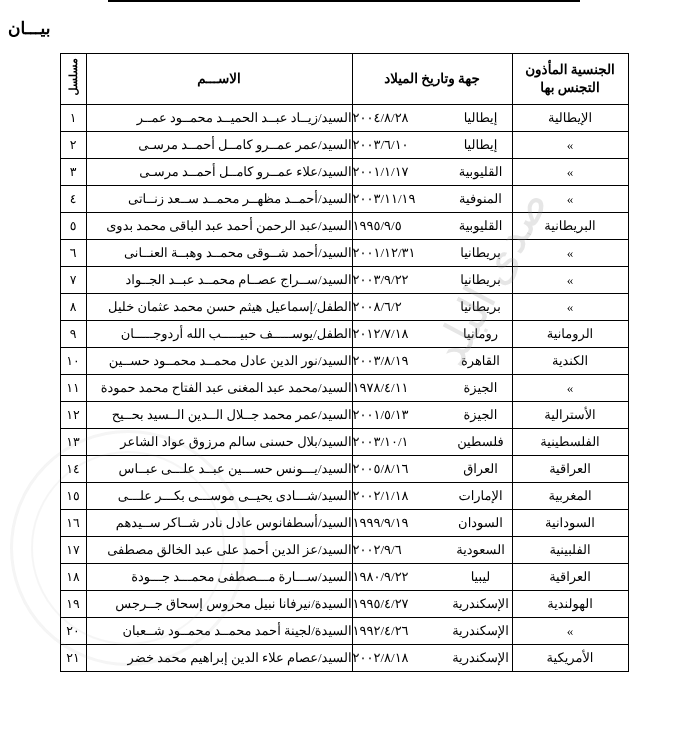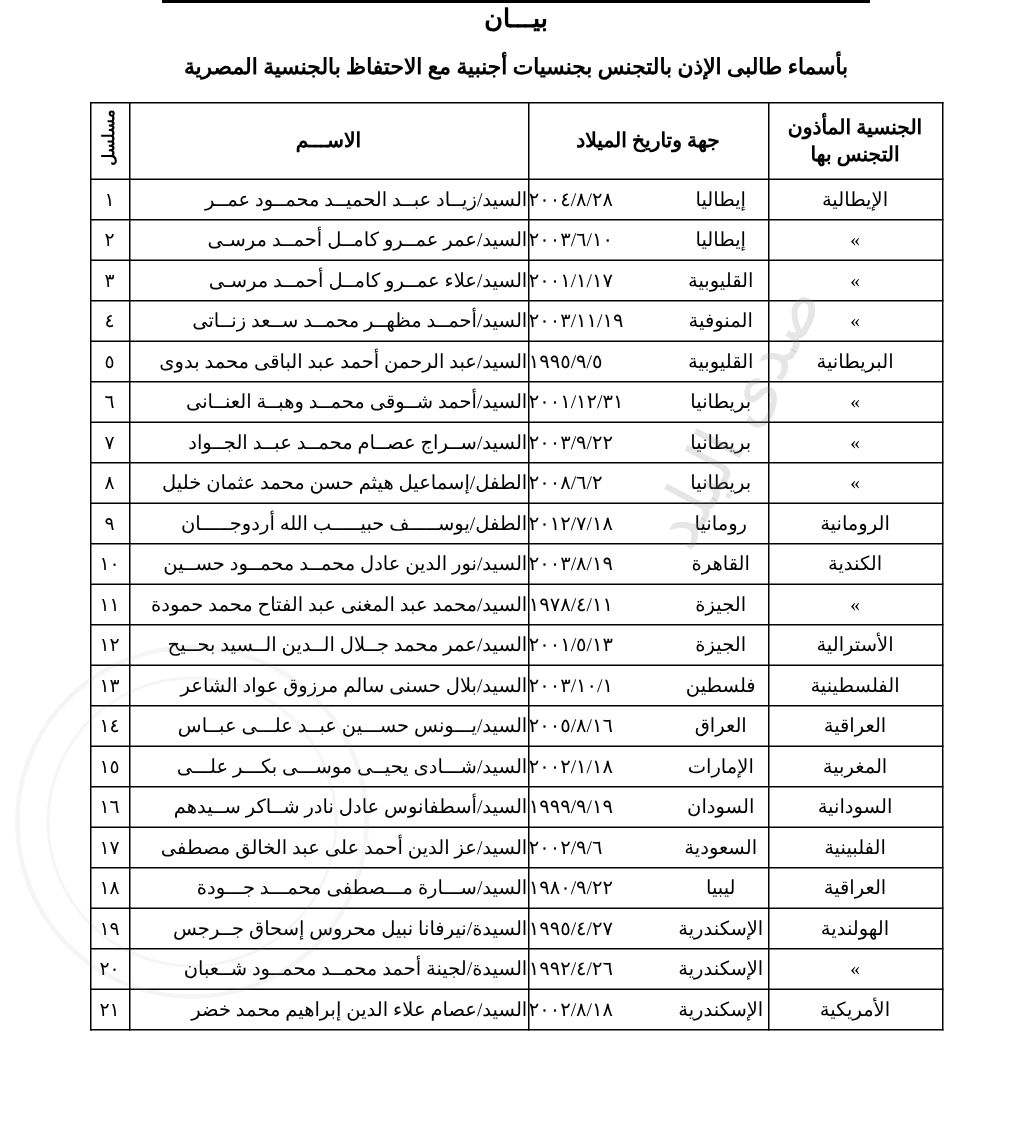--- a/index.html
+++ b/index.html
@@ -57,21 +57,22 @@
   }
 
   .top-rule {
     width: 472px;
     margin: 0 auto;
     border-top: 2px solid #000;
     padding-top: 0;
   }
 
   .title-block {
-    text-align: center;
+    text-align: left;
+    margin-top: 16px;
   }
   .doc-title {
     font-size: 17px;
     font-weight: bold;
     letter-spacing: 4px;
   }
   .doc-subtitle {
     font-size: 14.5px;
     font-weight: bold;
     margin-top: 13px;
@@ -151,21 +152,20 @@
 
 <div class="page">
 
   <div class="watermark"></div>
   <div class="watermark-text">صدى البلد</div>
 
   <div class="top-rule"></div>
 
   <div class="title-block">
     <div class="doc-title">بيـــان</div>
-    <div class="doc-subtitle">بأسماء طالبى الإذن بالتجنس بجنسيات أجنبية مع الاحتفاظ بالجنسية المصرية</div>
   </div>
 
   <table class="sheet">
     <colgroup>
       <col class="col-nat">
       <col class="col-birth">
       <col class="col-name">
       <col class="col-seq">
     </colgroup>
     <thead>

